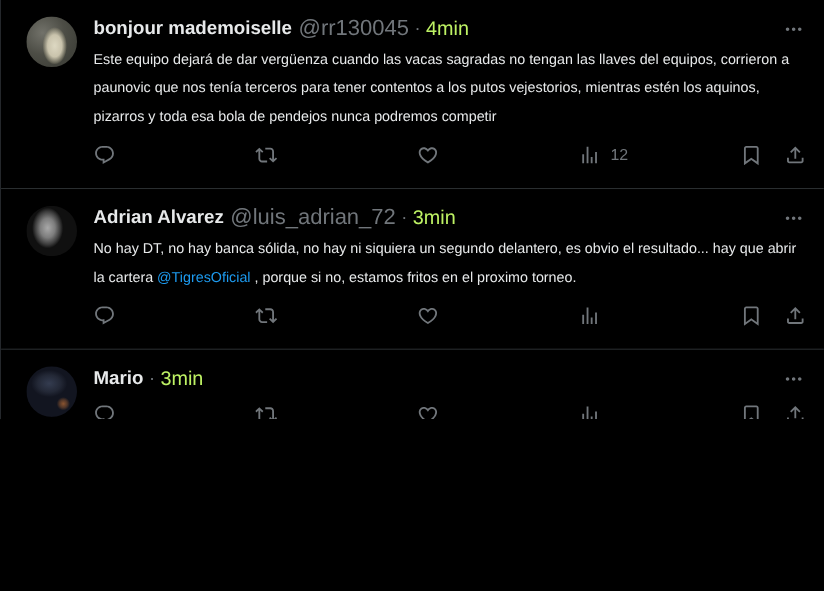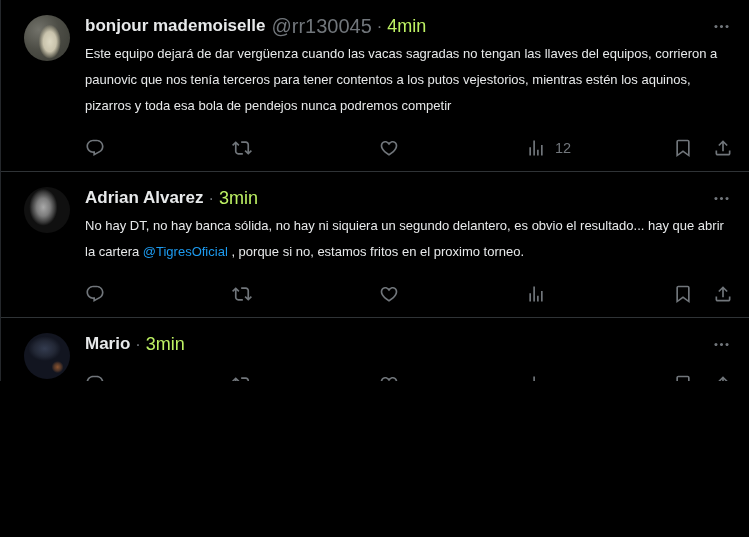--- a/index.html
+++ b/index.html
@@ -71,21 +71,21 @@
   .tweet-text {
     color: #e7e9ea;
     font-size: 13px;
     line-height: 26px;
     margin-top: 4px;
     word-wrap: break-word;
   }
   .tweet-text .mention-link { color: #1d9bf0; text-decoration: none; cursor: pointer; }
   .action-bar {
     display: flex;
-    align-items: center;
+    align-items: flex-start;
     margin-top: 12px;
     height: 34px;
     color: #71767b;
     gap: 19px;
   }
   .action {
     flex: 1;
     display: flex;
     align-items: center;
     gap: 9px;
@@ -183,20 +183,21 @@
         </div>
       </div>
     </div>
   </article>
 
   <article class="tweet">
     <div class="avatar av2"></div>
     <div class="tweet-content">
       <div class="tweet-header">
         <span class="display-name">Adrian Alvarez</span>
+        <span class="handle">@luis_adrian_72</span>
         <span class="sep">·</span>
         <span class="time">3min</span>
         <button class="more-btn">
           <svg class="icon-sm" viewBox="0 0 24 24">
               <use href="#p-more"></use>
             </svg>
         </button>
       </div>
       <div class="tweet-text">
         <span>No hay DT, no hay banca sólida, no hay ni siquiera un segundo delantero, es obvio el resultado... hay que abrir la cartera </span><a class="mention-link">@TigresOficial</a><span> , porque si no, estamos fritos en el proximo torneo.</span>

